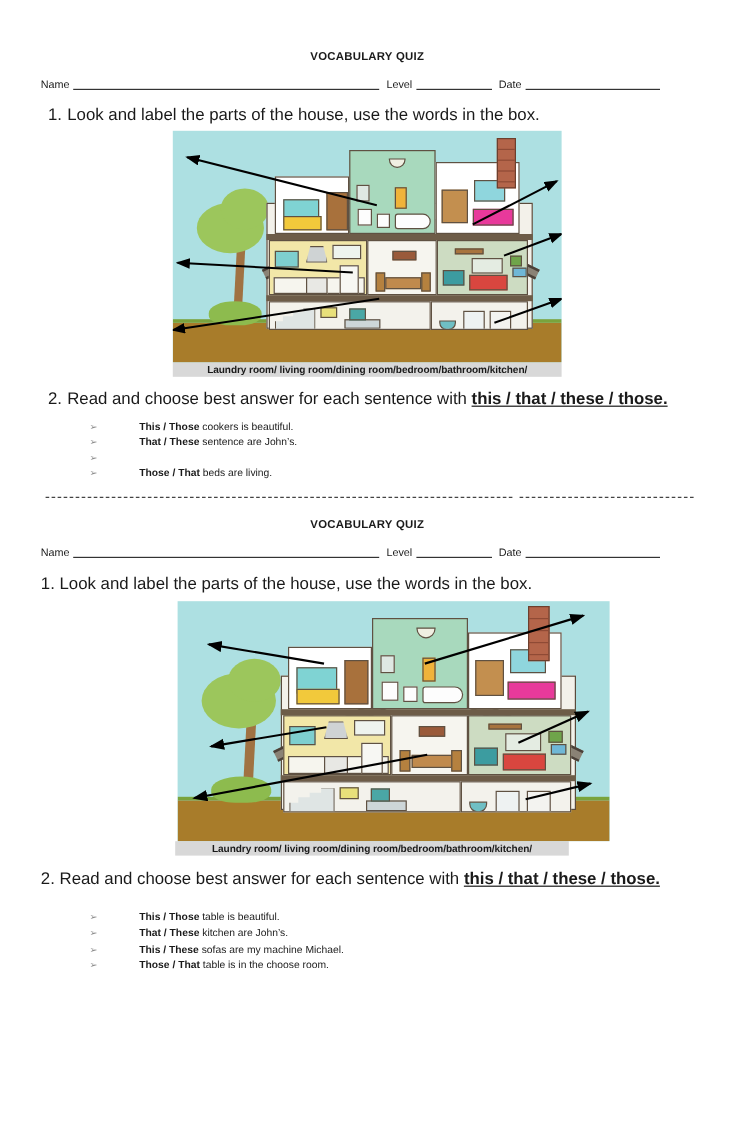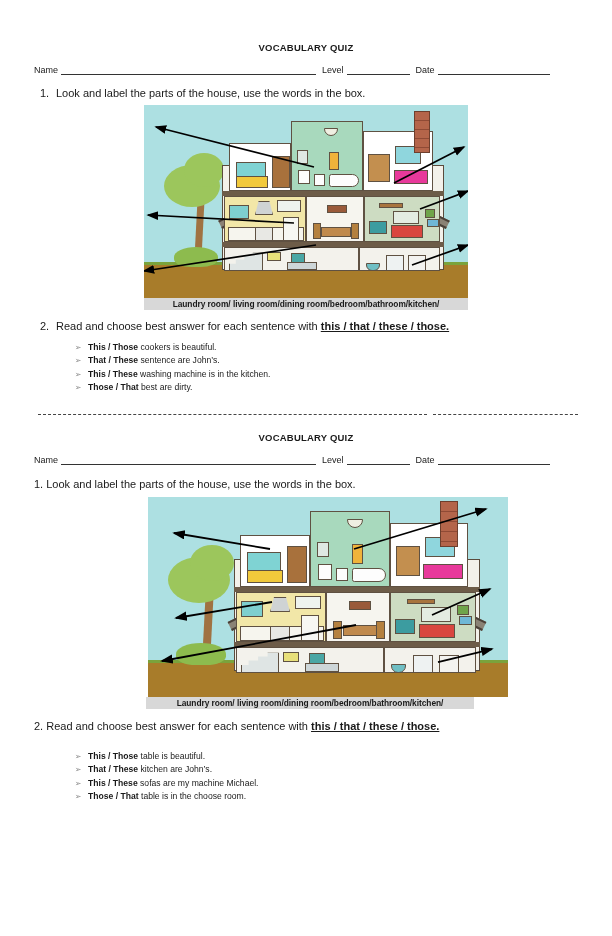--- a/index.html
+++ b/index.html
@@ -24,21 +24,21 @@
 
   
   .idrow { display:flex; align-items:flex-end; font-size:9px; white-space:nowrap; }
   .idrow .lbl { padding-right:3px; }
   .idrow .rule { border-bottom:1px solid #333; height:10px; }
   .rule-name { width:255px; }
   .rule-level { width:63px; }
   .rule-date { width:112px; }
   .idrow .gap { width:6px; }
 
-  .instr { font-size:11px; }
+  .instr { font-size:14px; }
   .instr .numtab { display:inline-block; }
   .instr u { text-decoration:underline; font-weight:bold; }
 
   
   .house-wrap { position:relative; margin:0 auto; }
   .house {
     position:relative; width:100%; height:100%;
     background:#ade0e2;
     overflow:hidden;
   }
@@ -71,21 +71,21 @@
     font-size:8.4px; padding:1px 0; letter-spacing:-.05px;
   }
 
   
   .arrows { position:absolute; inset:0; pointer-events:none; }
 
   
   .ex-list { list-style:none; margin:0; padding:0; font-size:8.6px; }
   .ex-list li { display:flex; align-items:baseline; line-height:1.55; }
   .ex-list .bullet { color:#8c8c8c; width:20px; text-align:center; font-size:8px; flex:0 0 20px; }
-  .ex-list b { font-weight:bold; }
+  .ex-list b { font-weight:bold;margin-left:28px; }
 
   .sep { border:0; border-top:1px dashed #444; height:0; }
   .sep-wrap { display:flex; gap:6px; }
   .sep-a { flex:0 0 72%; }
   .sep-b { flex:1; }
 </style>
 </head>
 <body>
 
 <div class="page">
@@ -224,25 +224,24 @@
       <li>
         <span class="bullet">➢</span>
         <span><b>This / Those</b><span> cookers is beautiful.</span></span>
       </li>
       <li>
         <span class="bullet">➢</span>
         <span><b>That / These</b><span> sentence are John’s.</span></span>
       </li>
       <li>
         <span class="bullet">➢</span>
-        <span><b>This / These</b><span> washing machine is in the kitchen.</span></span>
-      </li>
-      <li>
-        <span class="bullet">➢</span>
-        <span><b>Those / That</b><span> best are dirty.</span></span>
+      </li>
+      <li>
+        <span class="bullet">➢</span>
+        <span><b>Those / That</b><span> beds are living.</span></span>
       </li>
     </ul>
   </section>
 
   <div class="sep-wrap" style="position:absolute; left:38px; top:406px; width:540px;">
     <hr class="sep sep-a">
     <hr class="sep sep-b">
   </div>
 
   <section style="position:absolute; left:34px; top:432px; width:544px;">

